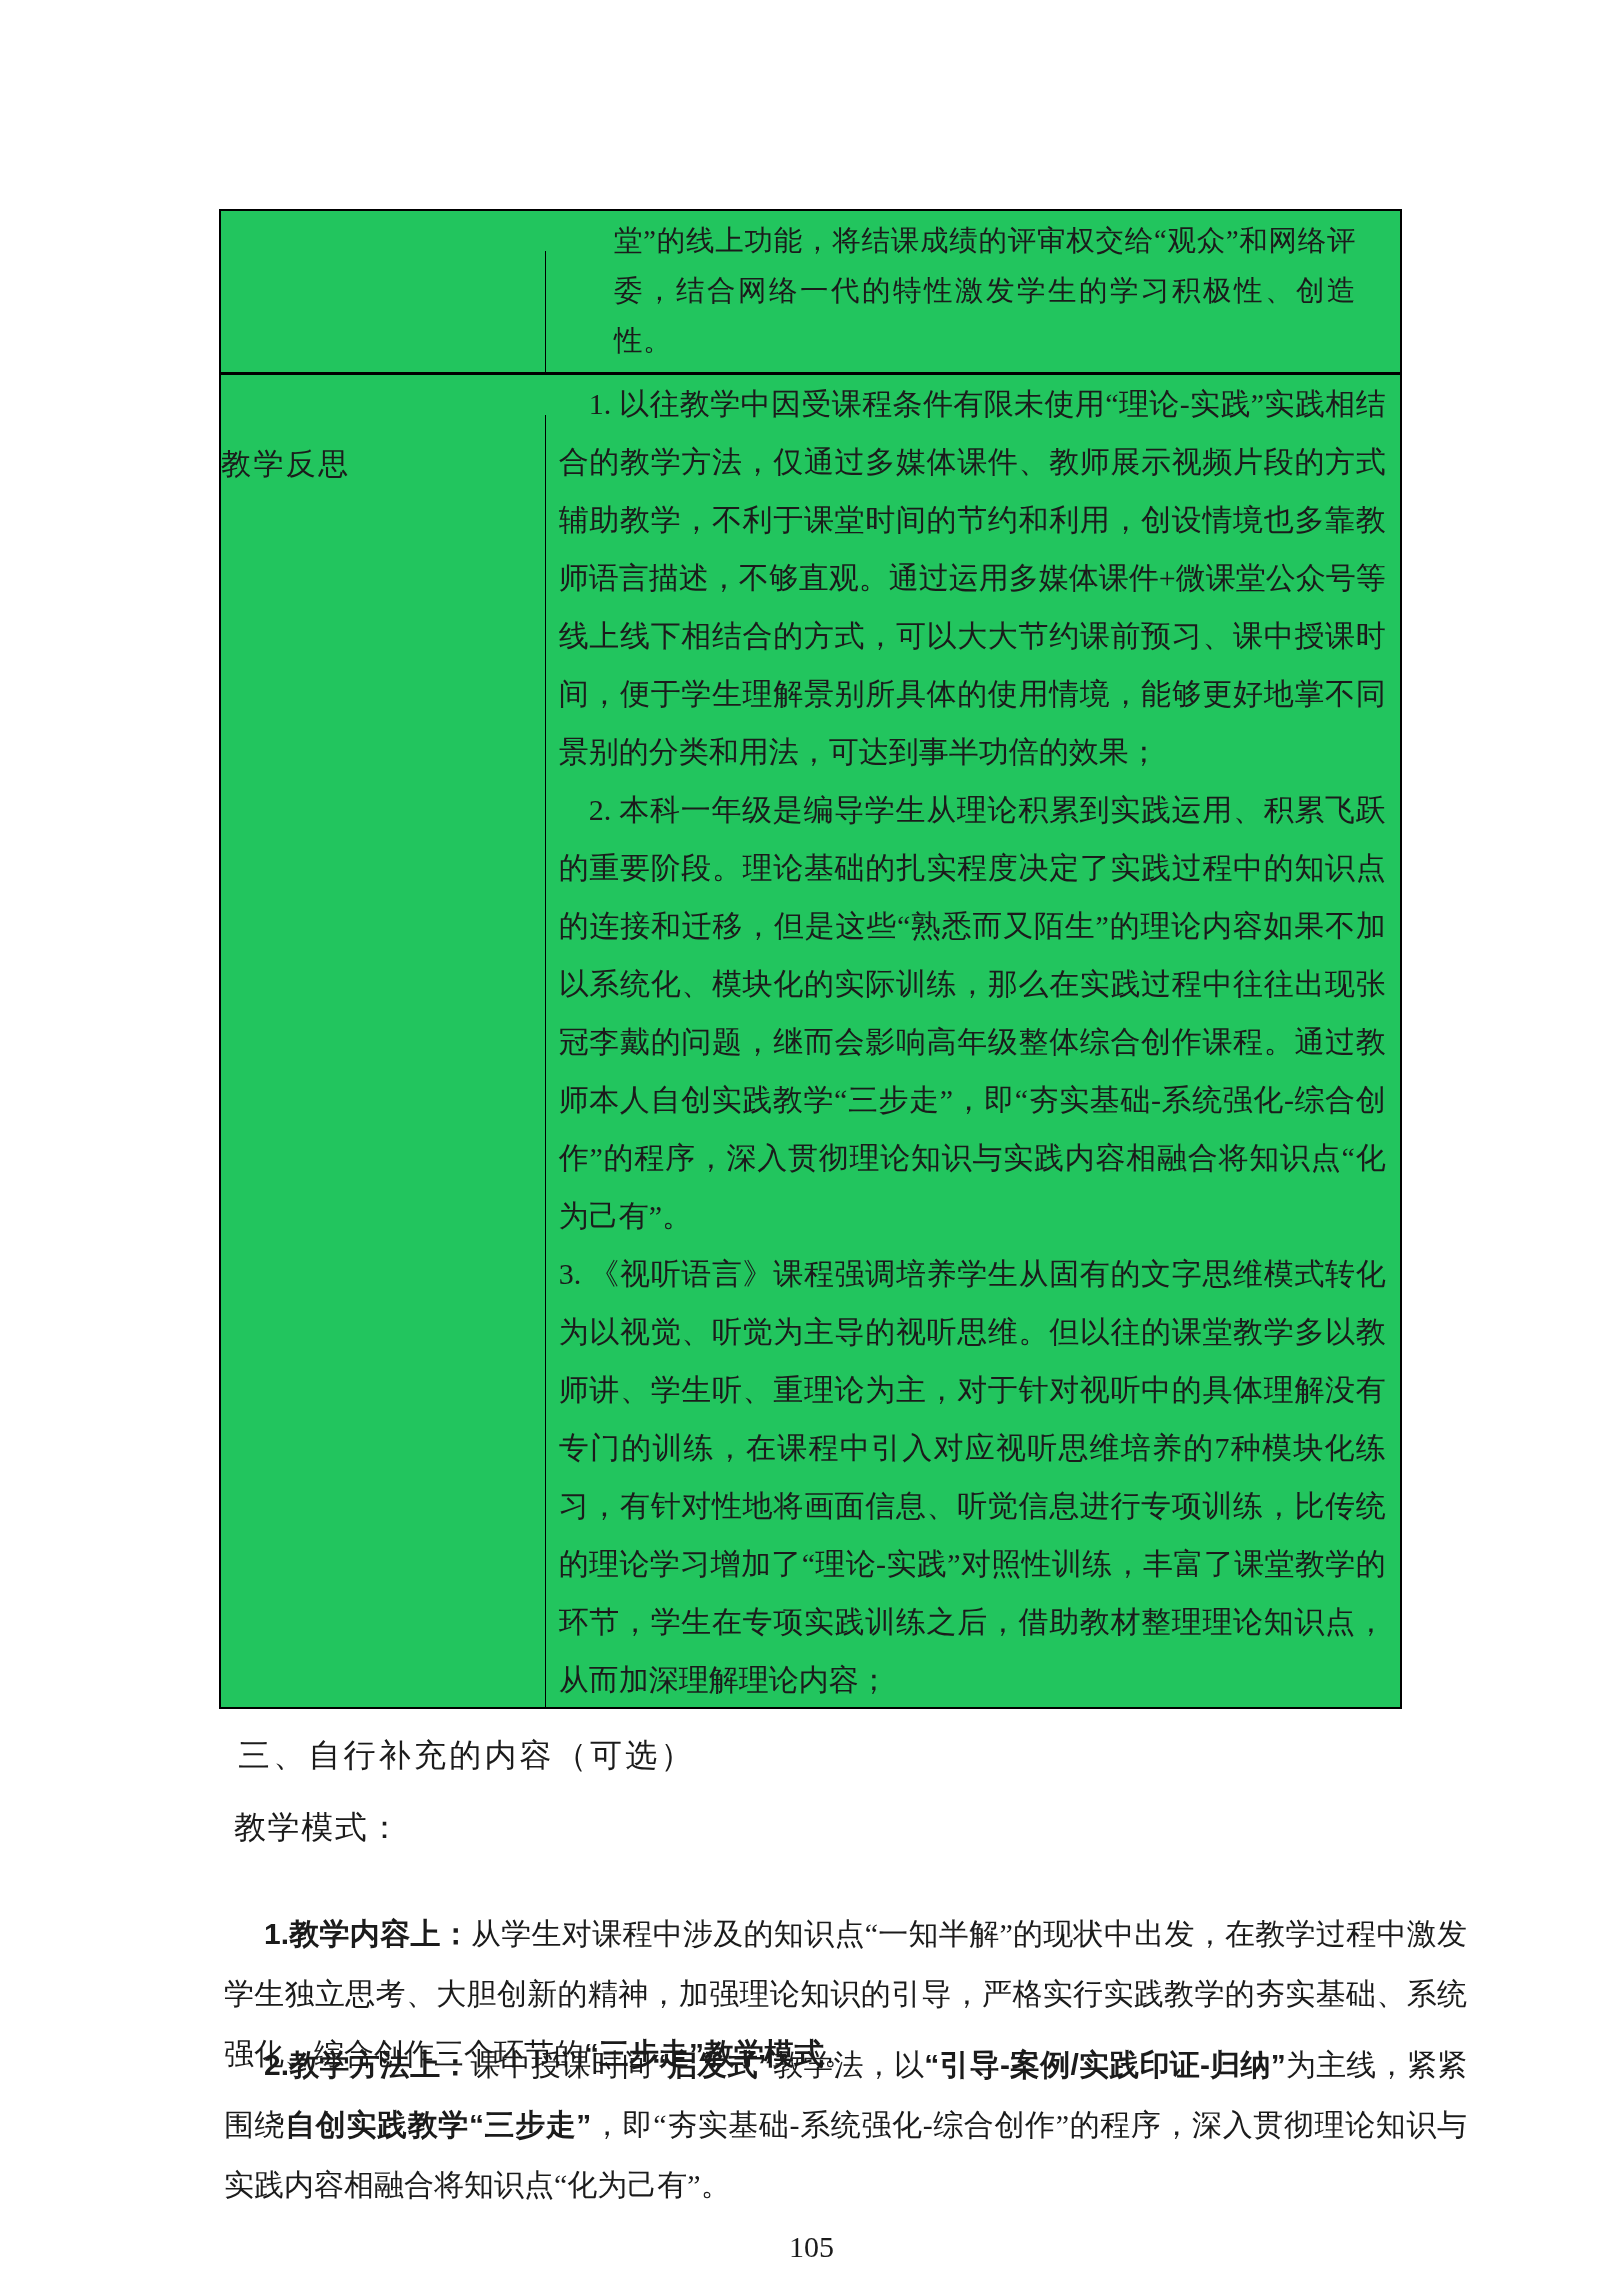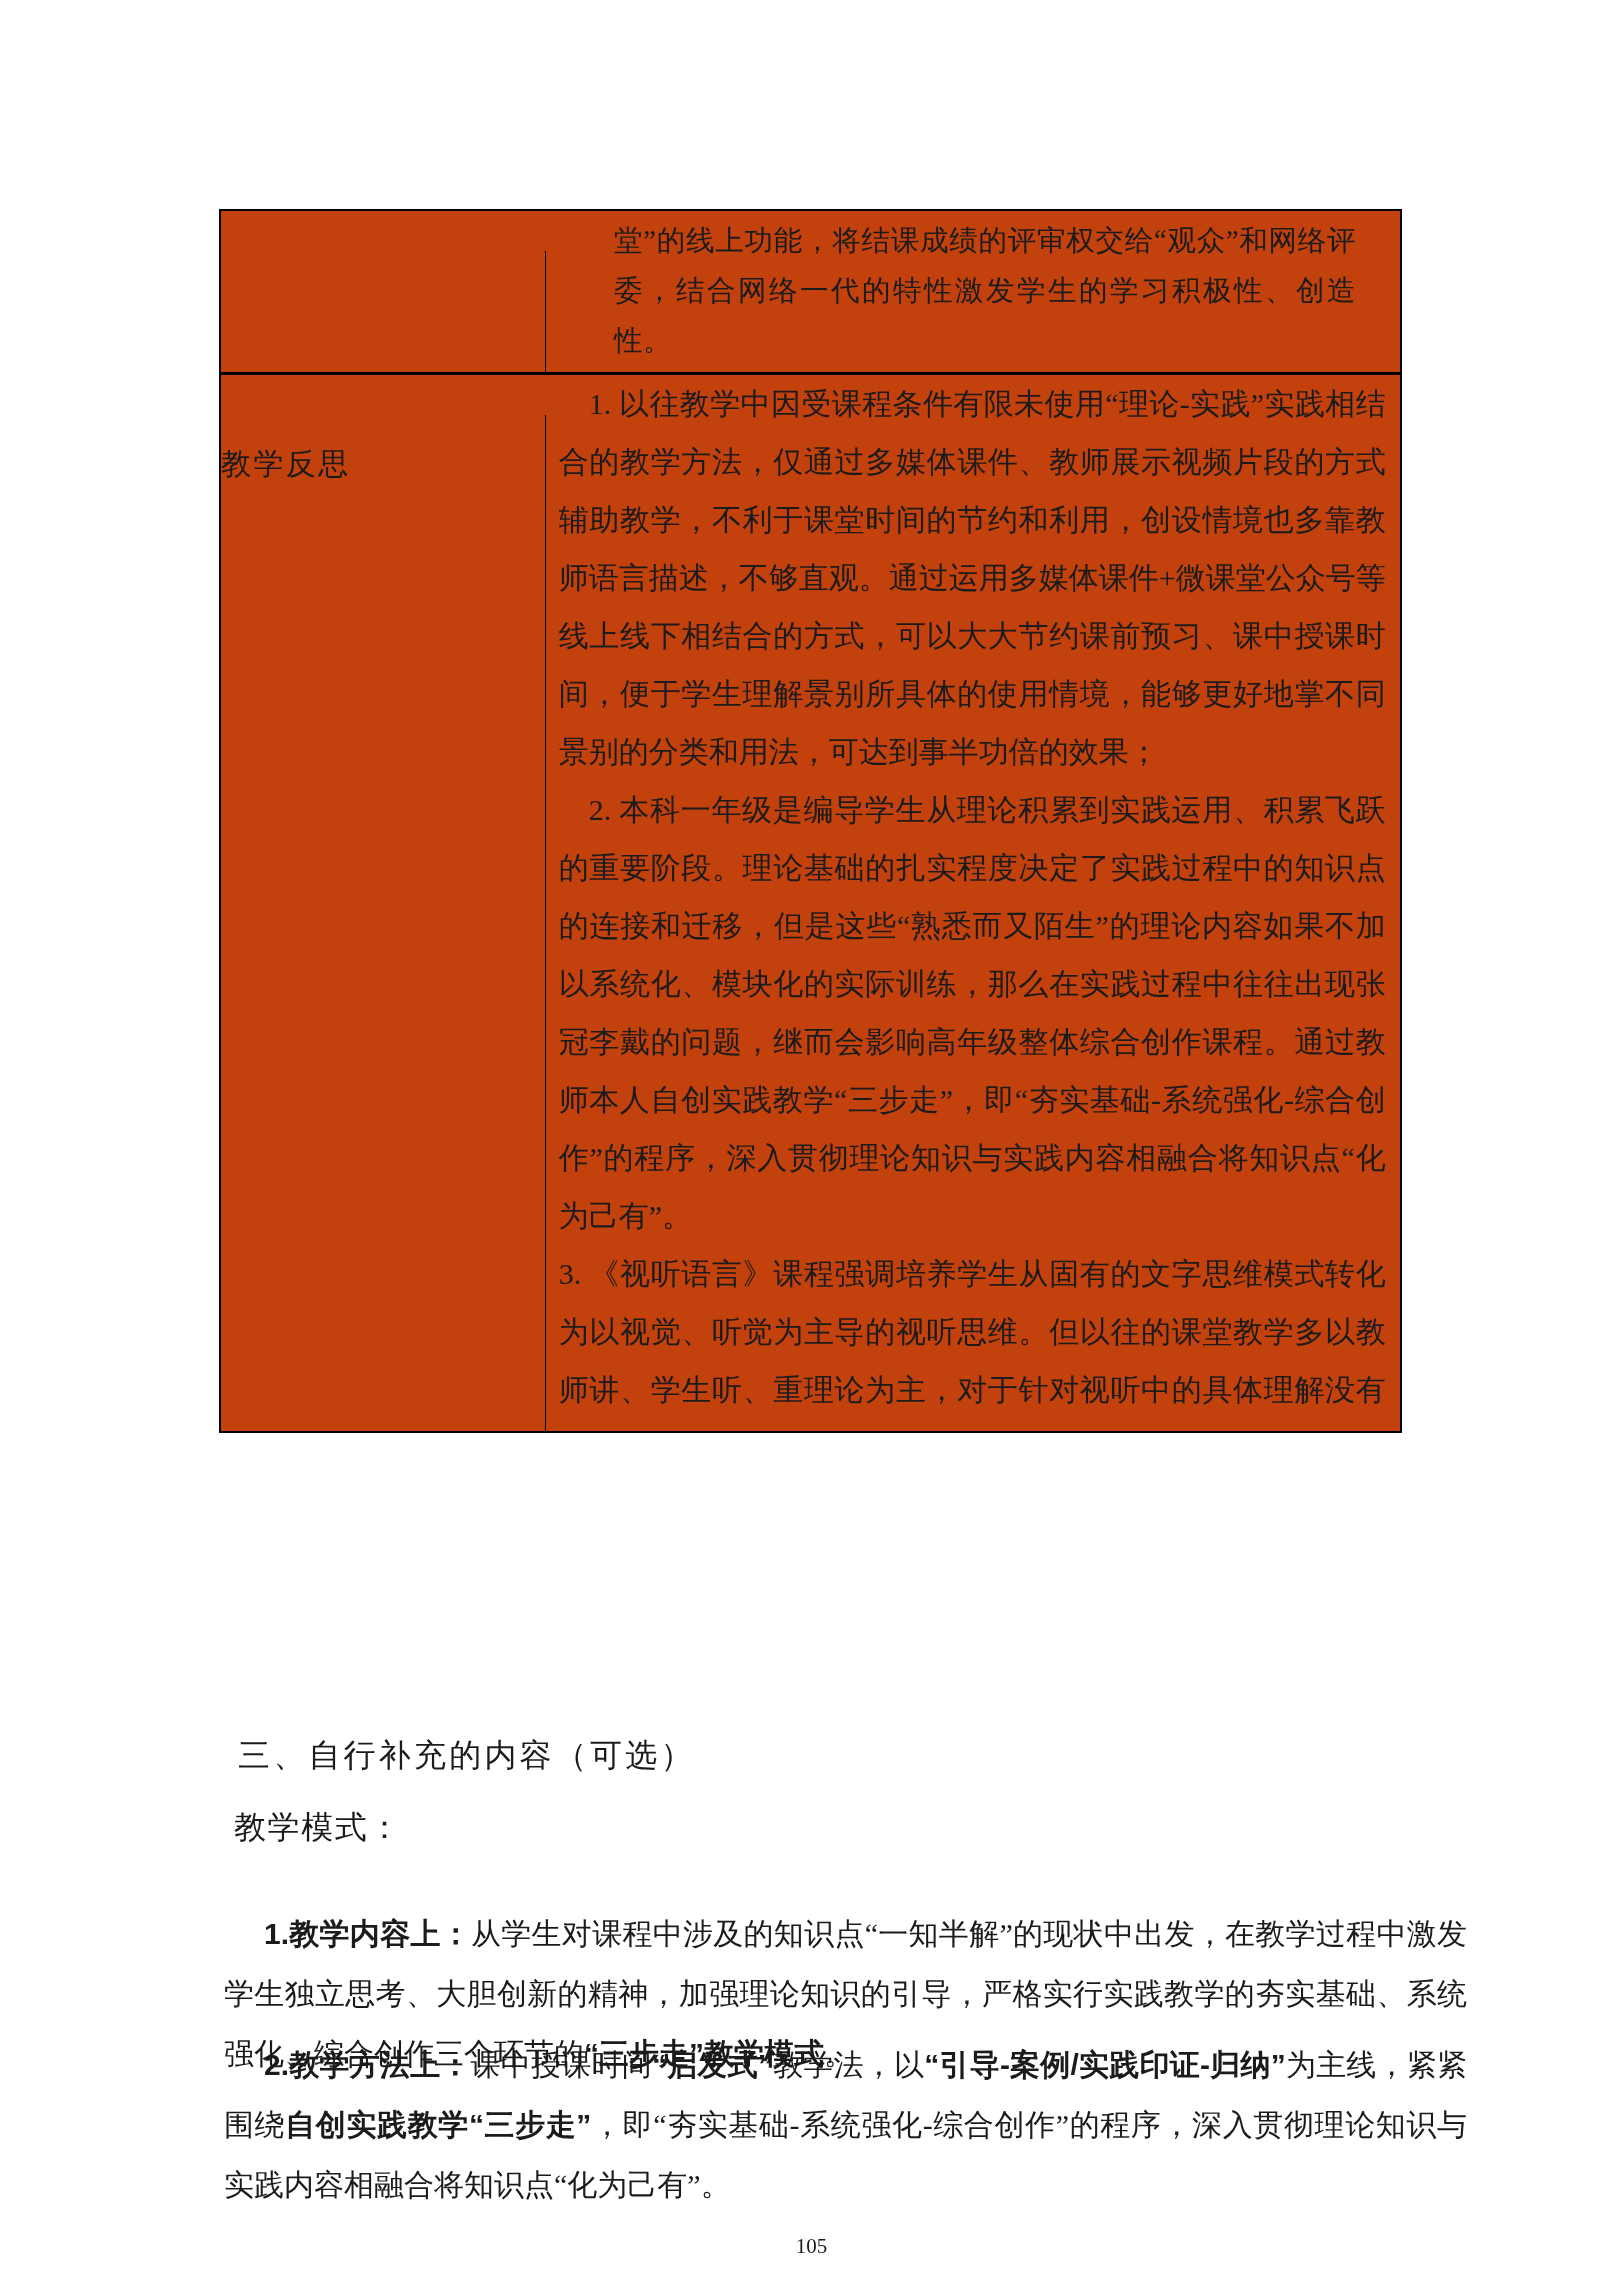--- a/index.html
+++ b/index.html
@@ -6,25 +6,25 @@
   body {
     width: 1623px; height: 2295px;
     background: #ffffff;
     position: relative;
     font-family: "Liberation Serif", "DejaVu Serif", serif;
     color: #1b1b1b;
     overflow: hidden;
   }
   .doc-table {
     position: absolute; left: 219px; top: 209px;
-    width: 1183px; height: 1224px;
+    width: 1183px; height: 1500px;
     border: 2.4px solid #000;
     box-sizing: border-box;
     display: flex; flex-direction: column;
-    background: #c2410c;
+    background: #22c55e;
   }
   .trow { display: flex; width: 100%; box-sizing: border-box; }
   .trow-1 { height: 164px; border-bottom: 3.2px solid #000; flex: none; }
   .trow-2 { flex: 1; overflow: hidden; }
   .tcell-label {
     width: 325px; flex: none;
     border-right: 1.6px solid #000;
     box-sizing: border-box;
     display: flex; align-items: flex-start; margin-top: 40px;
   }
@@ -62,21 +62,21 @@
   }
   .para-1 { top: 1904px; }
   .para-2 { top: 2035px; }
   .b {
     font-weight: 700;
     font-family: "Liberation Sans", "DejaVu Sans", sans-serif;
   }
   .page-number {
     position: absolute; left: 0; top: 2229px; width: 100%;
     text-align: center;
-    font-size: 21px; line-height: 35px;
+    font-size: 30px; line-height: 35px;
   }
 </style>
 </head>
 <body>
 
 <div class="doc-table">
   <div class="trow trow-1">
     <div class="tcell-label"></div>
     <div class="tcell-content">
       <p class="carry-para">堂”的线上功能，将结课成绩的评审权交给“观众”和网络评委，结合网络一代的特性激发学生的学习积极性、创造性。</p>

